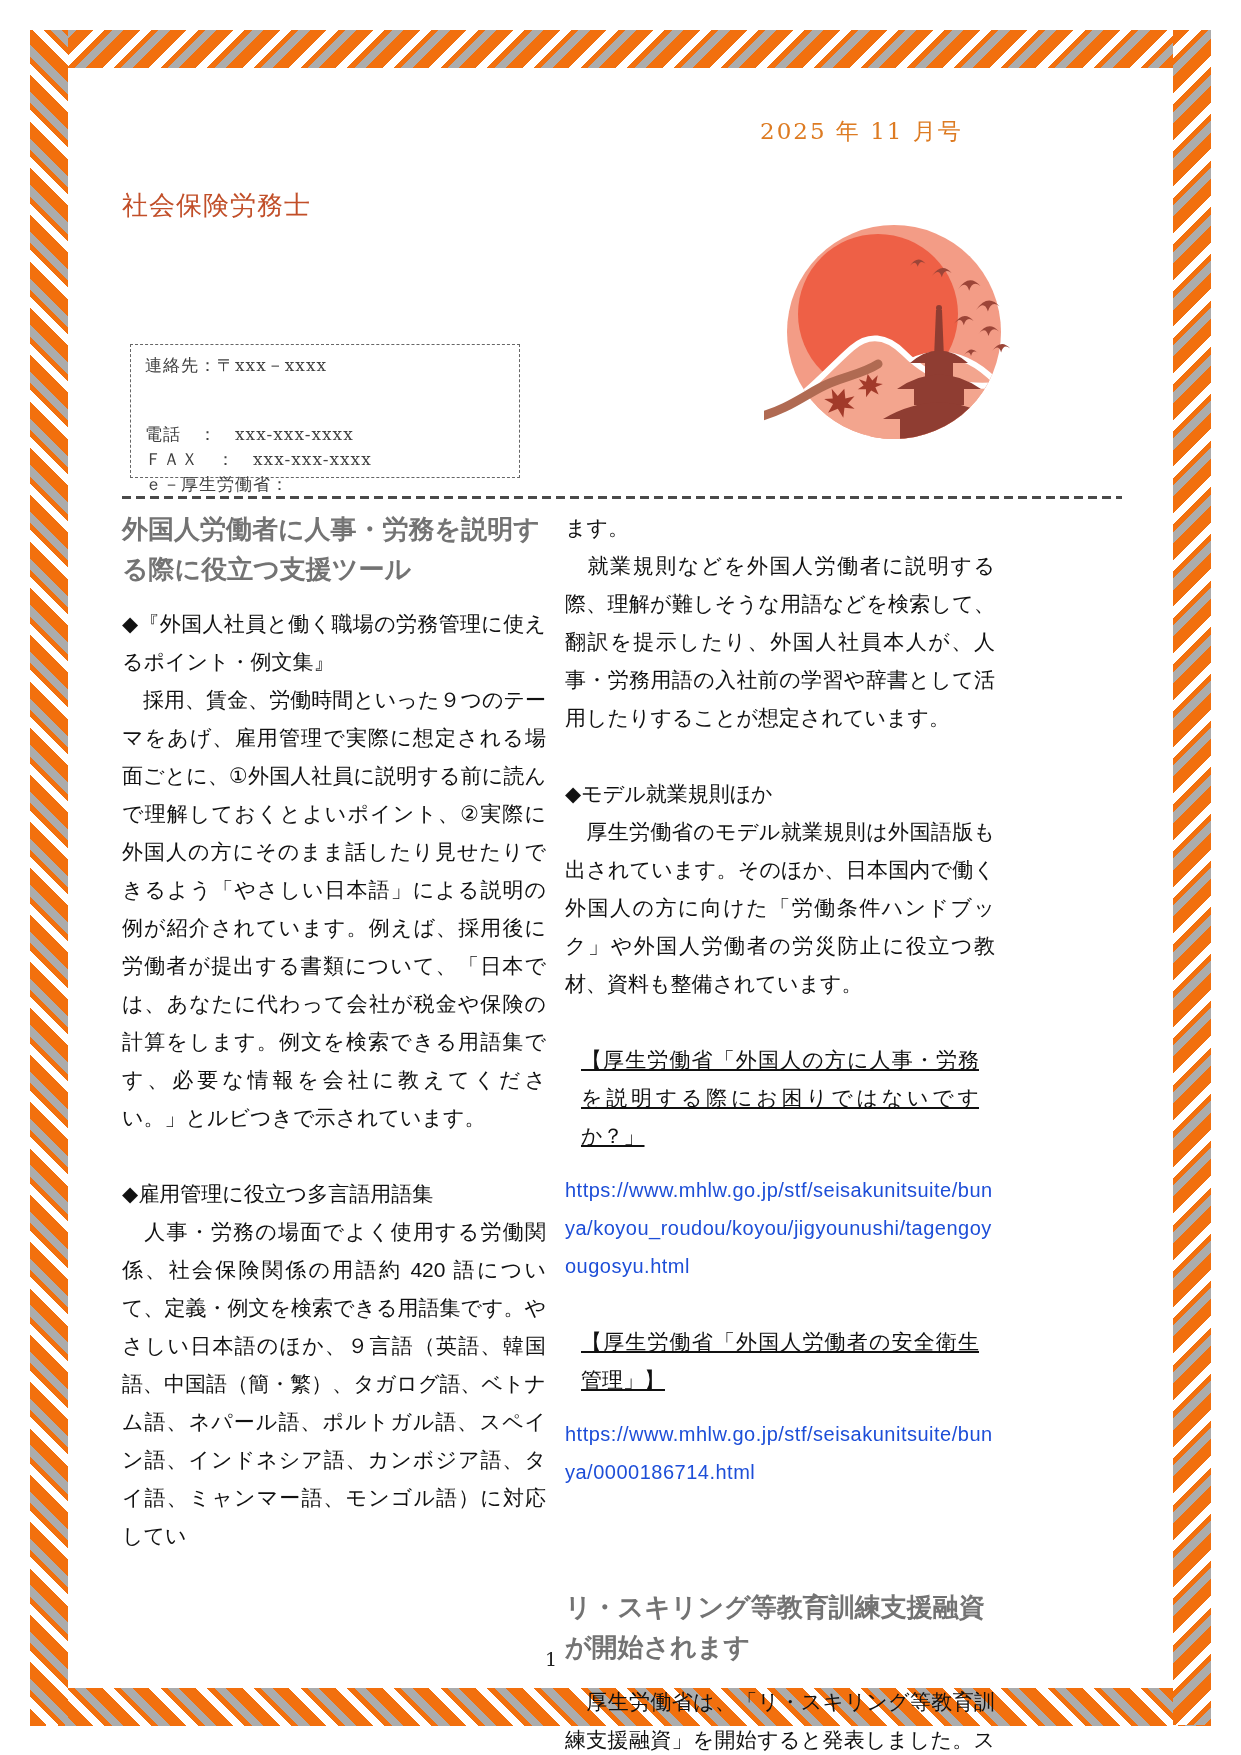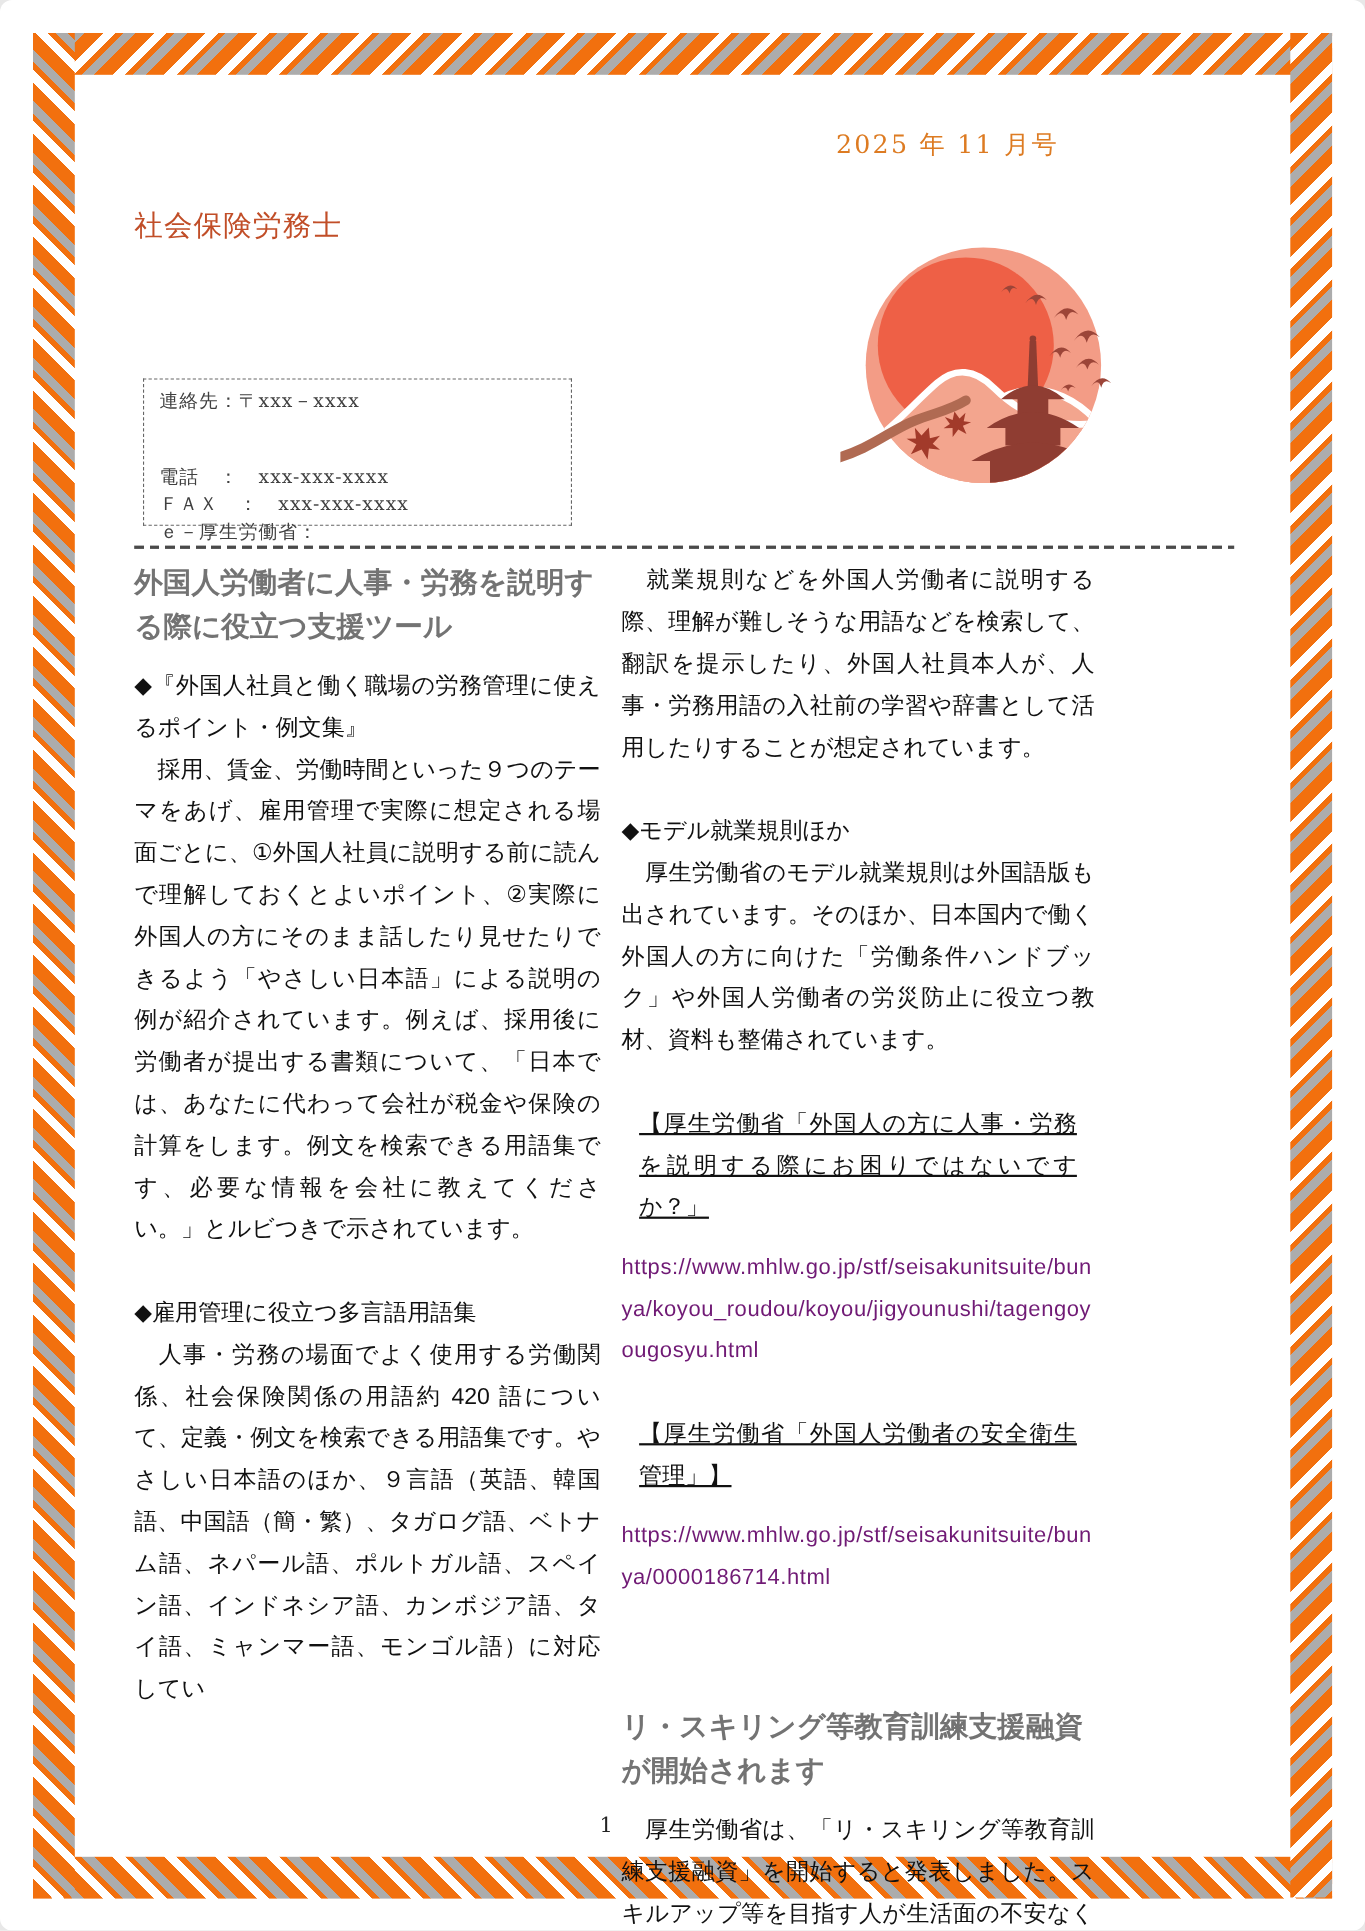--- a/index.html
+++ b/index.html
@@ -4,21 +4,20 @@
 <style>
   html,body{margin:0;padding:0;background:#e8e8e8;}
   .page{
     position:relative;
     width:1241px;height:1755px;
     background:#ffffff;
     margin:0 auto;
     overflow:hidden;
     font-family:"Liberation Sans","DejaVu Sans",sans-serif;
     color:#111111;
-    border-radius:11px;
   }
   
   .bord{position:absolute;}
   .bord-h{
     left:30px;right:30px;height:38px;
     background:repeating-linear-gradient(135deg,
       #F2700E 0px,#F2700E 12px,
       #ffffff 12px,#ffffff 20px,
       #F2700E 20px,#F2700E 25px,
       #ACACAC 25px,#ACACAC 33px);
@@ -89,21 +88,21 @@
   .b-headline{
     margin:0 0 16px 0;font-size:26px;line-height:40px;font-weight:bold;
     color:#737373;text-align:left;
   }
   .b-para{margin:0 0 38px 0;}
   .b-para-tight{margin:0;}
   .b-subhead{margin:0;}
   .b-ref{margin:16px;text-decoration:underline;}
   .b-url{
     margin:0 0 38px 0;word-break:break-all;text-align:left;
-    font-size:20px;letter-spacing:0.5px;color:#701a75;
+    font-size:20px;letter-spacing:0.5px;color:#1d4ed8;
   }
   .b-url-lastgap{margin:0 0 96px 0;}
 
   .page-number{
     position:absolute;left:545px;top:1648px;
     font-family:"DejaVu Serif","Liberation Serif",serif;
     font-size:19px;color:#222;
   }
 </style>
 </head>
@@ -178,20 +177,21 @@
 
   <div class="col col-left">
     <h2 class="b-headline">外国人労働者に人事・労務を説明する際に役立つ支援ツール</h2>
     <p class="b-subhead">◆『外国人社員と働く職場の労務管理に使えるポイント・例文集』</p>
     <p class="b-para">　採用、賃金、労働時間といった９つのテーマをあげ、雇用管理で実際に想定される場面ごとに、①外国人社員に説明する前に読んで理解しておくとよいポイント、②実際に外国人の方にそのまま話したり見せたりできるよう「やさしい日本語」による説明の例が紹介されています。例えば、採用後に労働者が提出する書類について、「日本では、あなたに代わって会社が税金や保険の計算をします。例文を検索できる用語集です、必要な情報を会社に教えてください。」とルビつきで示されています。</p>
     <p class="b-subhead">◆雇用管理に役立つ多言語用語集</p>
     <p class="b-para">　人事・労務の場面でよく使用する労働関係、社会保険関係の用語約 420 語について、定義・例文を検索できる用語集です。やさしい日本語のほか、９言語（英語、韓国語、中国語（簡・繁）、タガログ語、ベトナム語、ネパール語、ポルトガル語、スペイン語、インドネシア語、カンボジア語、タイ語、ミャンマー語、モンゴル語）に対応してい</p>
   </div>
 
   <div class="col col-right">
+    <p class="b-para-tight">ます。</p>
     <p class="b-para">　就業規則などを外国人労働者に説明する際、理解が難しそうな用語などを検索して、翻訳を提示したり、外国人社員本人が、人事・労務用語の入社前の学習や辞書として活用したりすることが想定されています。</p>
     <p class="b-subhead">◆モデル就業規則ほか</p>
     <p class="b-para">　厚生労働省のモデル就業規則は外国語版も出されています。そのほか、日本国内で働く外国人の方に向けた「労働条件ハンドブック」や外国人労働者の労災防止に役立つ教材、資料も整備されています。</p>
     <p class="b-ref">【厚生労働省「外国人の方に人事・労務を説明する際にお困りではないですか？」</p>
     <p class="b-url">https://www.mhlw.go.jp/stf/seisakunitsuite/bunya/koyou_roudou/koyou/jigyounushi/tagengoyougosyu.html</p>
     <p class="b-ref">【厚生労働省「外国人労働者の安全衛生管理」】</p>
     <p class="b-url b-url-lastgap">https://www.mhlw.go.jp/stf/seisakunitsuite/bunya/0000186714.html</p>
     <h2 class="b-headline">リ・スキリング等教育訓練支援融資が開始されます</h2>
     <p class="b-para">　厚生労働省は、「リ・スキリング等教育訓練支援融資」を開始すると発表しました。スキルアップ等を目指す人が生活面の不安なく訓練を受け</p>
   </div>

